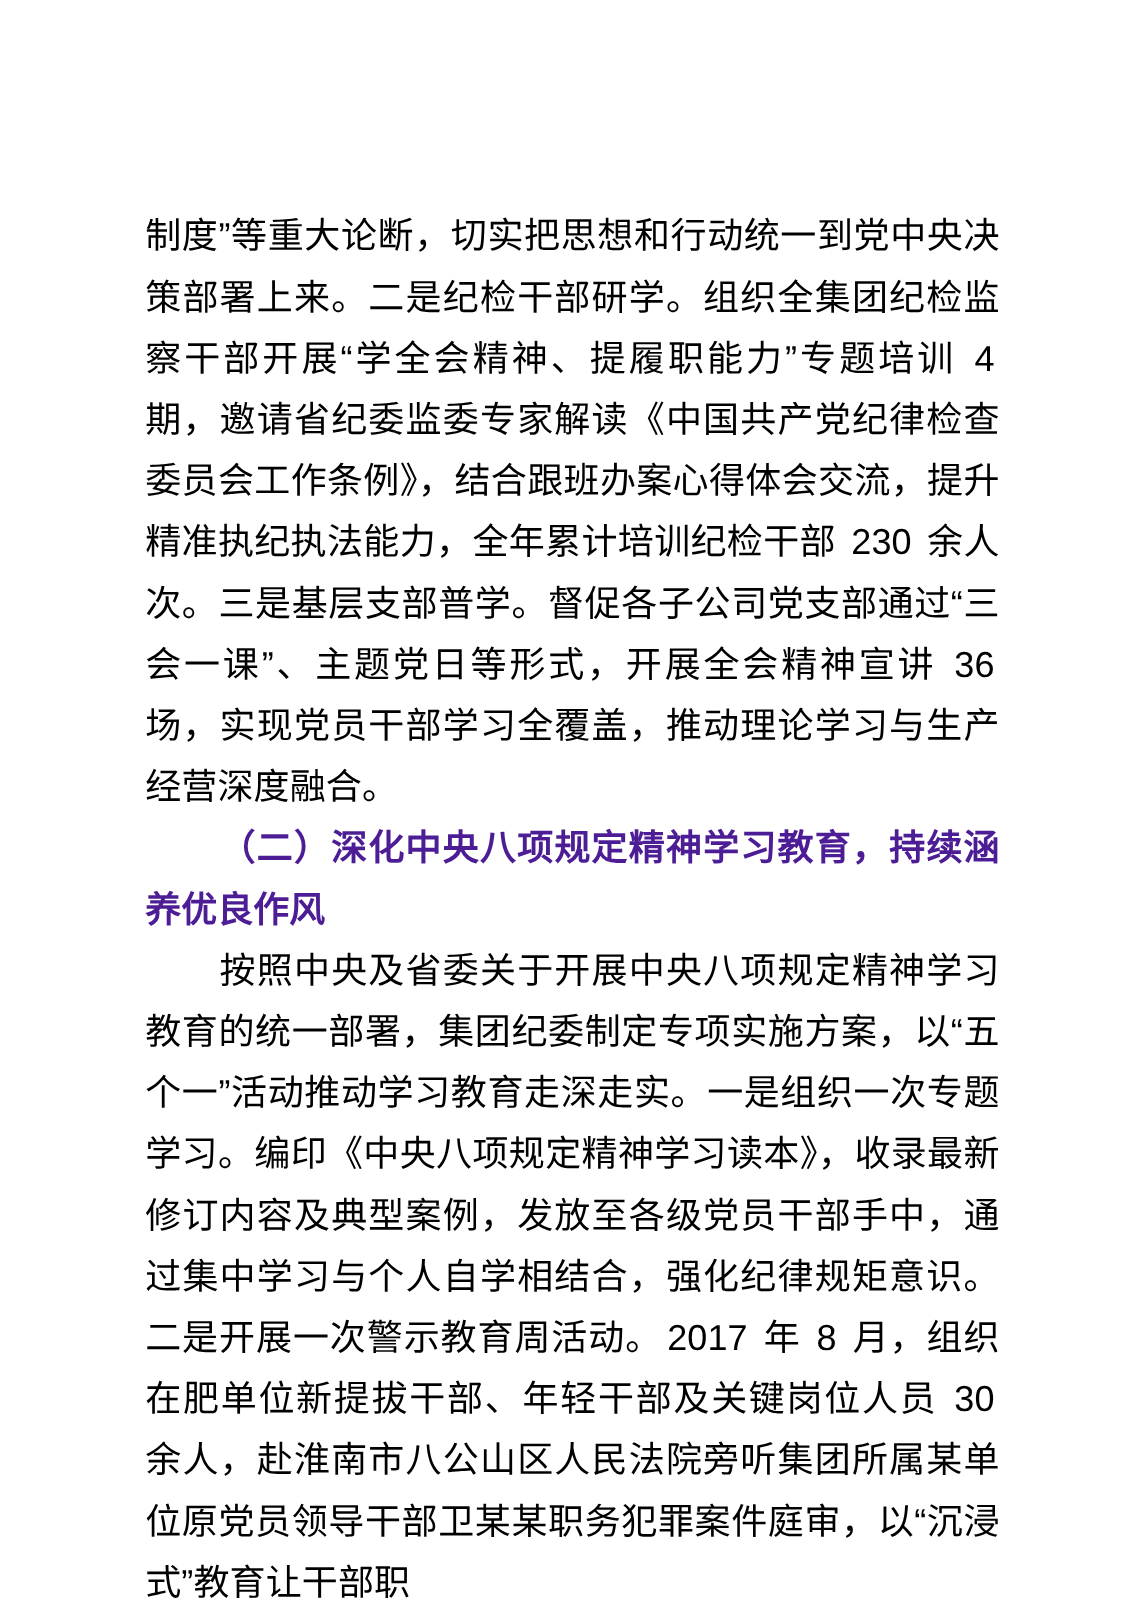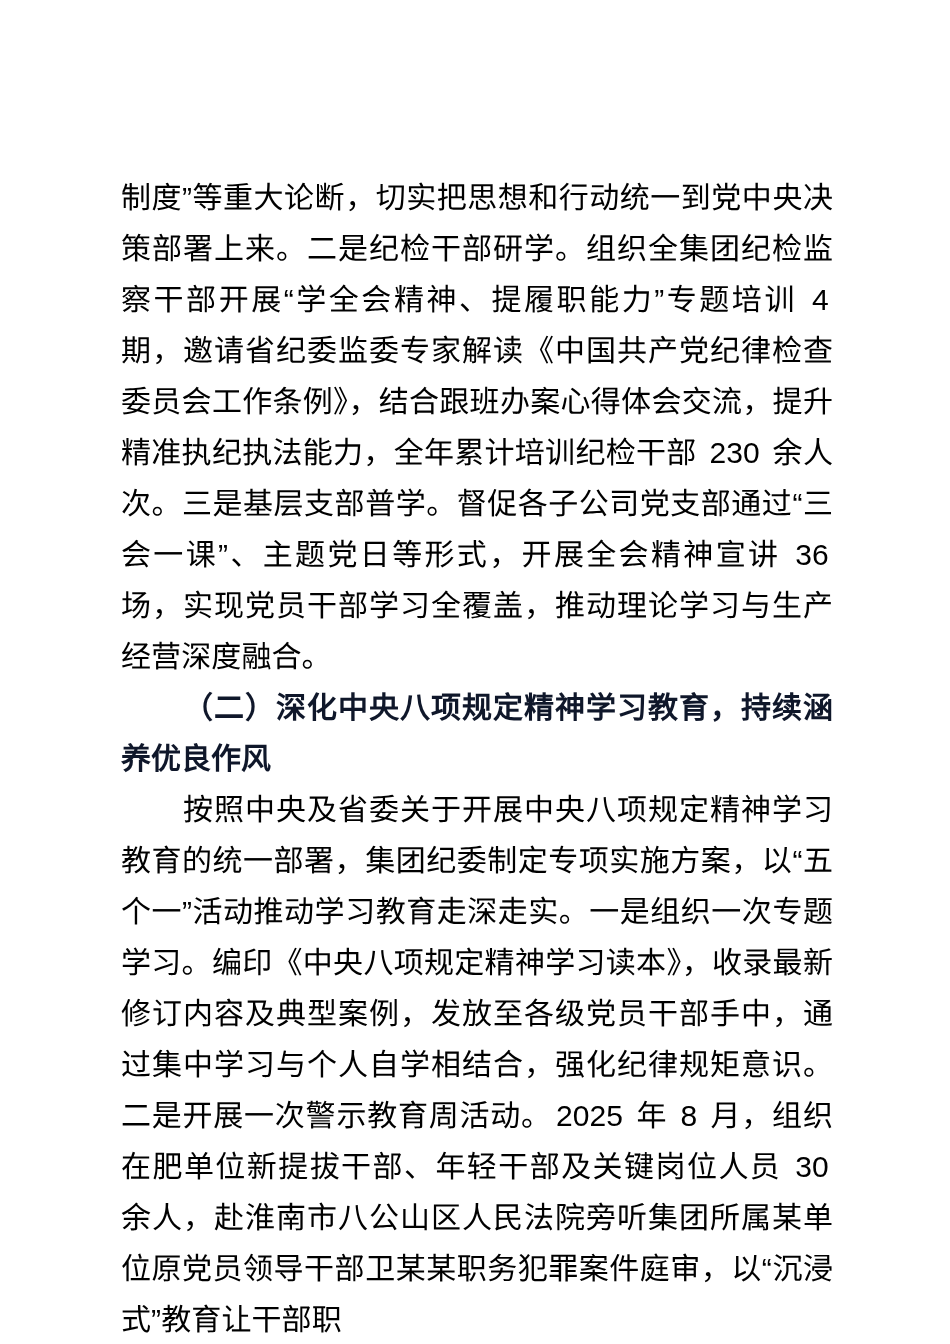--- a/index.html
+++ b/index.html
@@ -47,21 +47,21 @@
 
   .para.indent2 {
     text-indent: 62px;
   }
 
   .heading {
     font-family: "Liberation Sans", "DejaVu Sans", sans-serif;
     font-size: 30px;
     line-height: 51px;
     font-weight: bold;
-    color: #0f172a;
+    color: #4c1d95;
     margin: 0;
     text-align: justify;
     text-justify: inter-character;
     text-align-last: left;
     text-indent: 62px;
     word-break: break-all;
   }
 
   
   .num {
@@ -72,16 +72,16 @@
 </head>
 <body>
 
 <div class="page">
   <div class="page-body">
 
     <p class="para continuation">制度”等重大论断，切实把思想和行动统一到党中央决策部署上来。二是纪检干部研学。组织全集团纪检监察干部开展“学全会精神、提履职能力”专题培训 <span class="num">4</span> 期，邀请省纪委监委专家解读《中国共产党纪律检查委员会工作条例》，结合跟班办案心得体会交流，提升精准执纪执法能力，全年累计培训纪检干部 <span class="num">230</span> 余人次。三是基层支部普学。督促各子公司党支部通过“三会一课”、主题党日等形式，开展全会精神宣讲 <span class="num">36</span> 场，实现党员干部学习全覆盖，推动理论学习与生产经营深度融合。</p>
 
     <p class="heading">（二）深化中央八项规定精神学习教育，持续涵养优良作风</p>
 
-    <p class="para indent2">按照中央及省委关于开展中央八项规定精神学习教育的统一部署，集团纪委制定专项实施方案，以“五个一”活动推动学习教育走深走实。一是组织一次专题学习。编印《中央八项规定精神学习读本》，收录最新修订内容及典型案例，发放至各级党员干部手中，通过集中学习与个人自学相结合，强化纪律规矩意识。二是开展一次警示教育周活动。<span class="num">2025</span> 年 <span class="num">8</span> 月，组织在肥单位新提拔干部、年轻干部及关键岗位人员 <span class="num">30</span> 余人，赴淮南市八公山区人民法院旁听集团所属某单位原党员领导干部卫某某职务犯罪案件庭审，以“沉浸式”教育让干部职</p>
+    <p class="para indent2">按照中央及省委关于开展中央八项规定精神学习教育的统一部署，集团纪委制定专项实施方案，以“五个一”活动推动学习教育走深走实。一是组织一次专题学习。编印《中央八项规定精神学习读本》，收录最新修订内容及典型案例，发放至各级党员干部手中，通过集中学习与个人自学相结合，强化纪律规矩意识。二是开展一次警示教育周活动。<span class="num">2017</span> 年 <span class="num">8</span> 月，组织在肥单位新提拔干部、年轻干部及关键岗位人员 <span class="num">30</span> 余人，赴淮南市八公山区人民法院旁听集团所属某单位原党员领导干部卫某某职务犯罪案件庭审，以“沉浸式”教育让干部职</p>
 
   </div>
 </div>
 
 </body></html>

